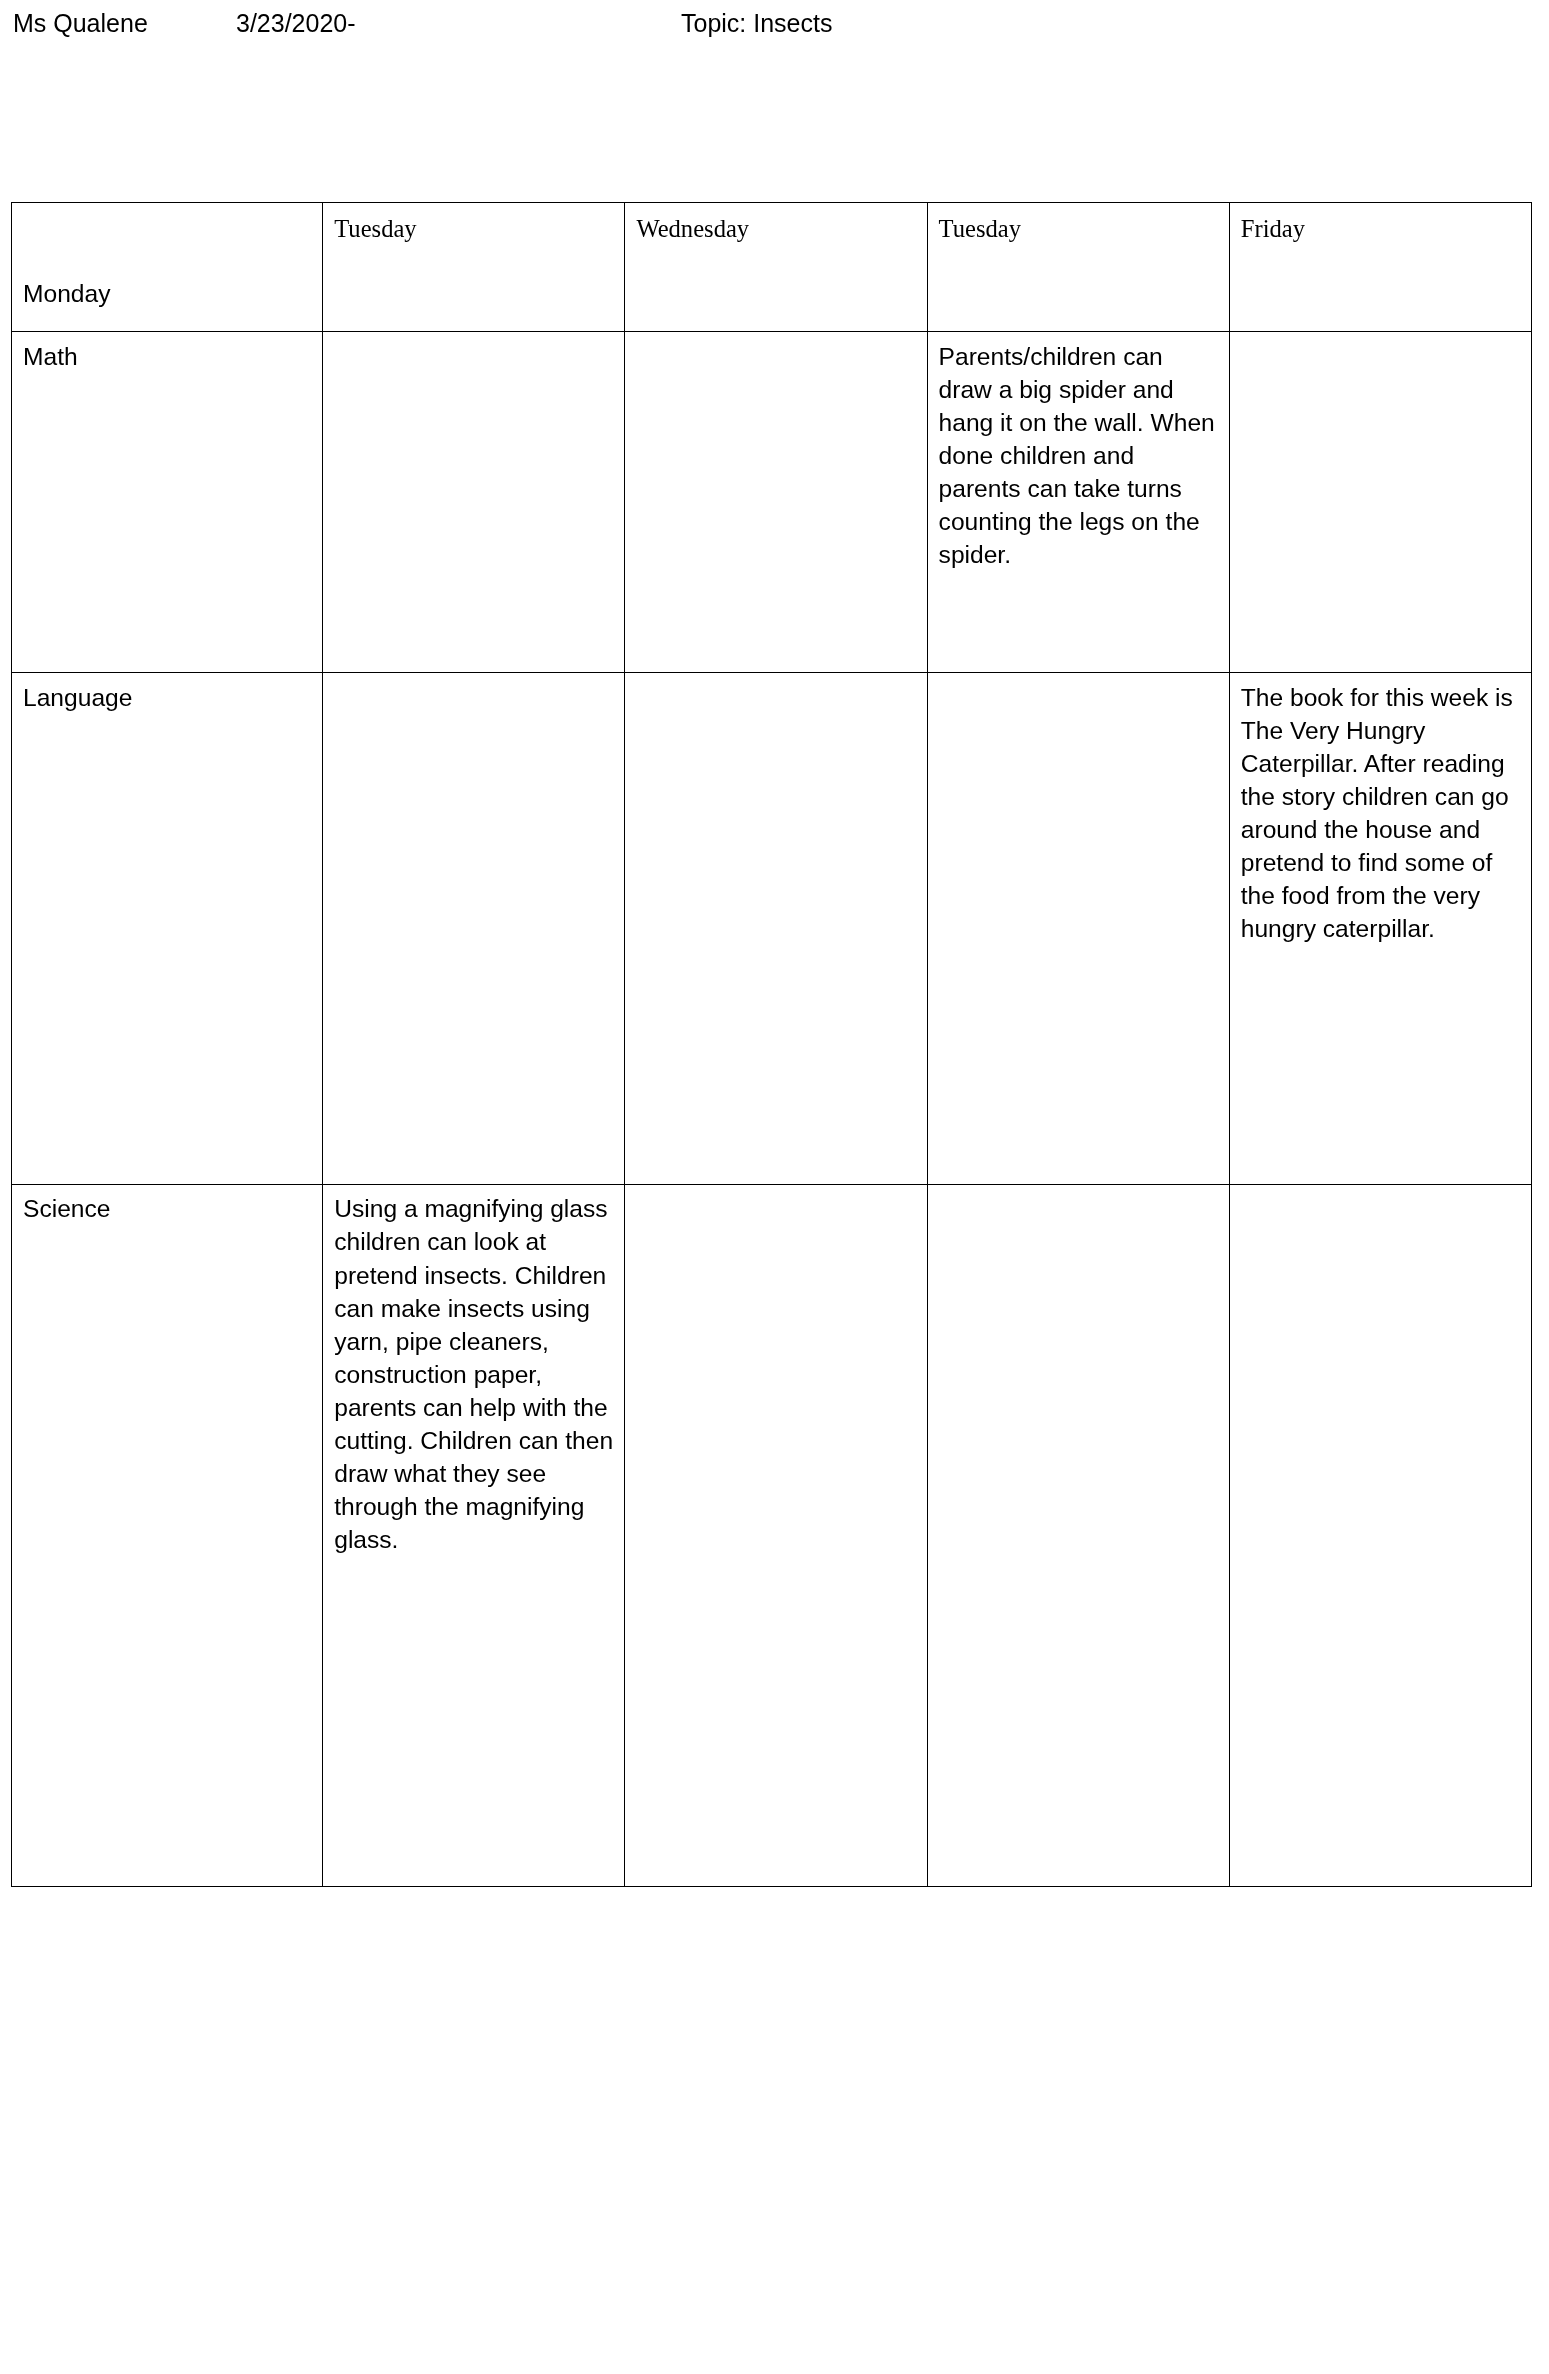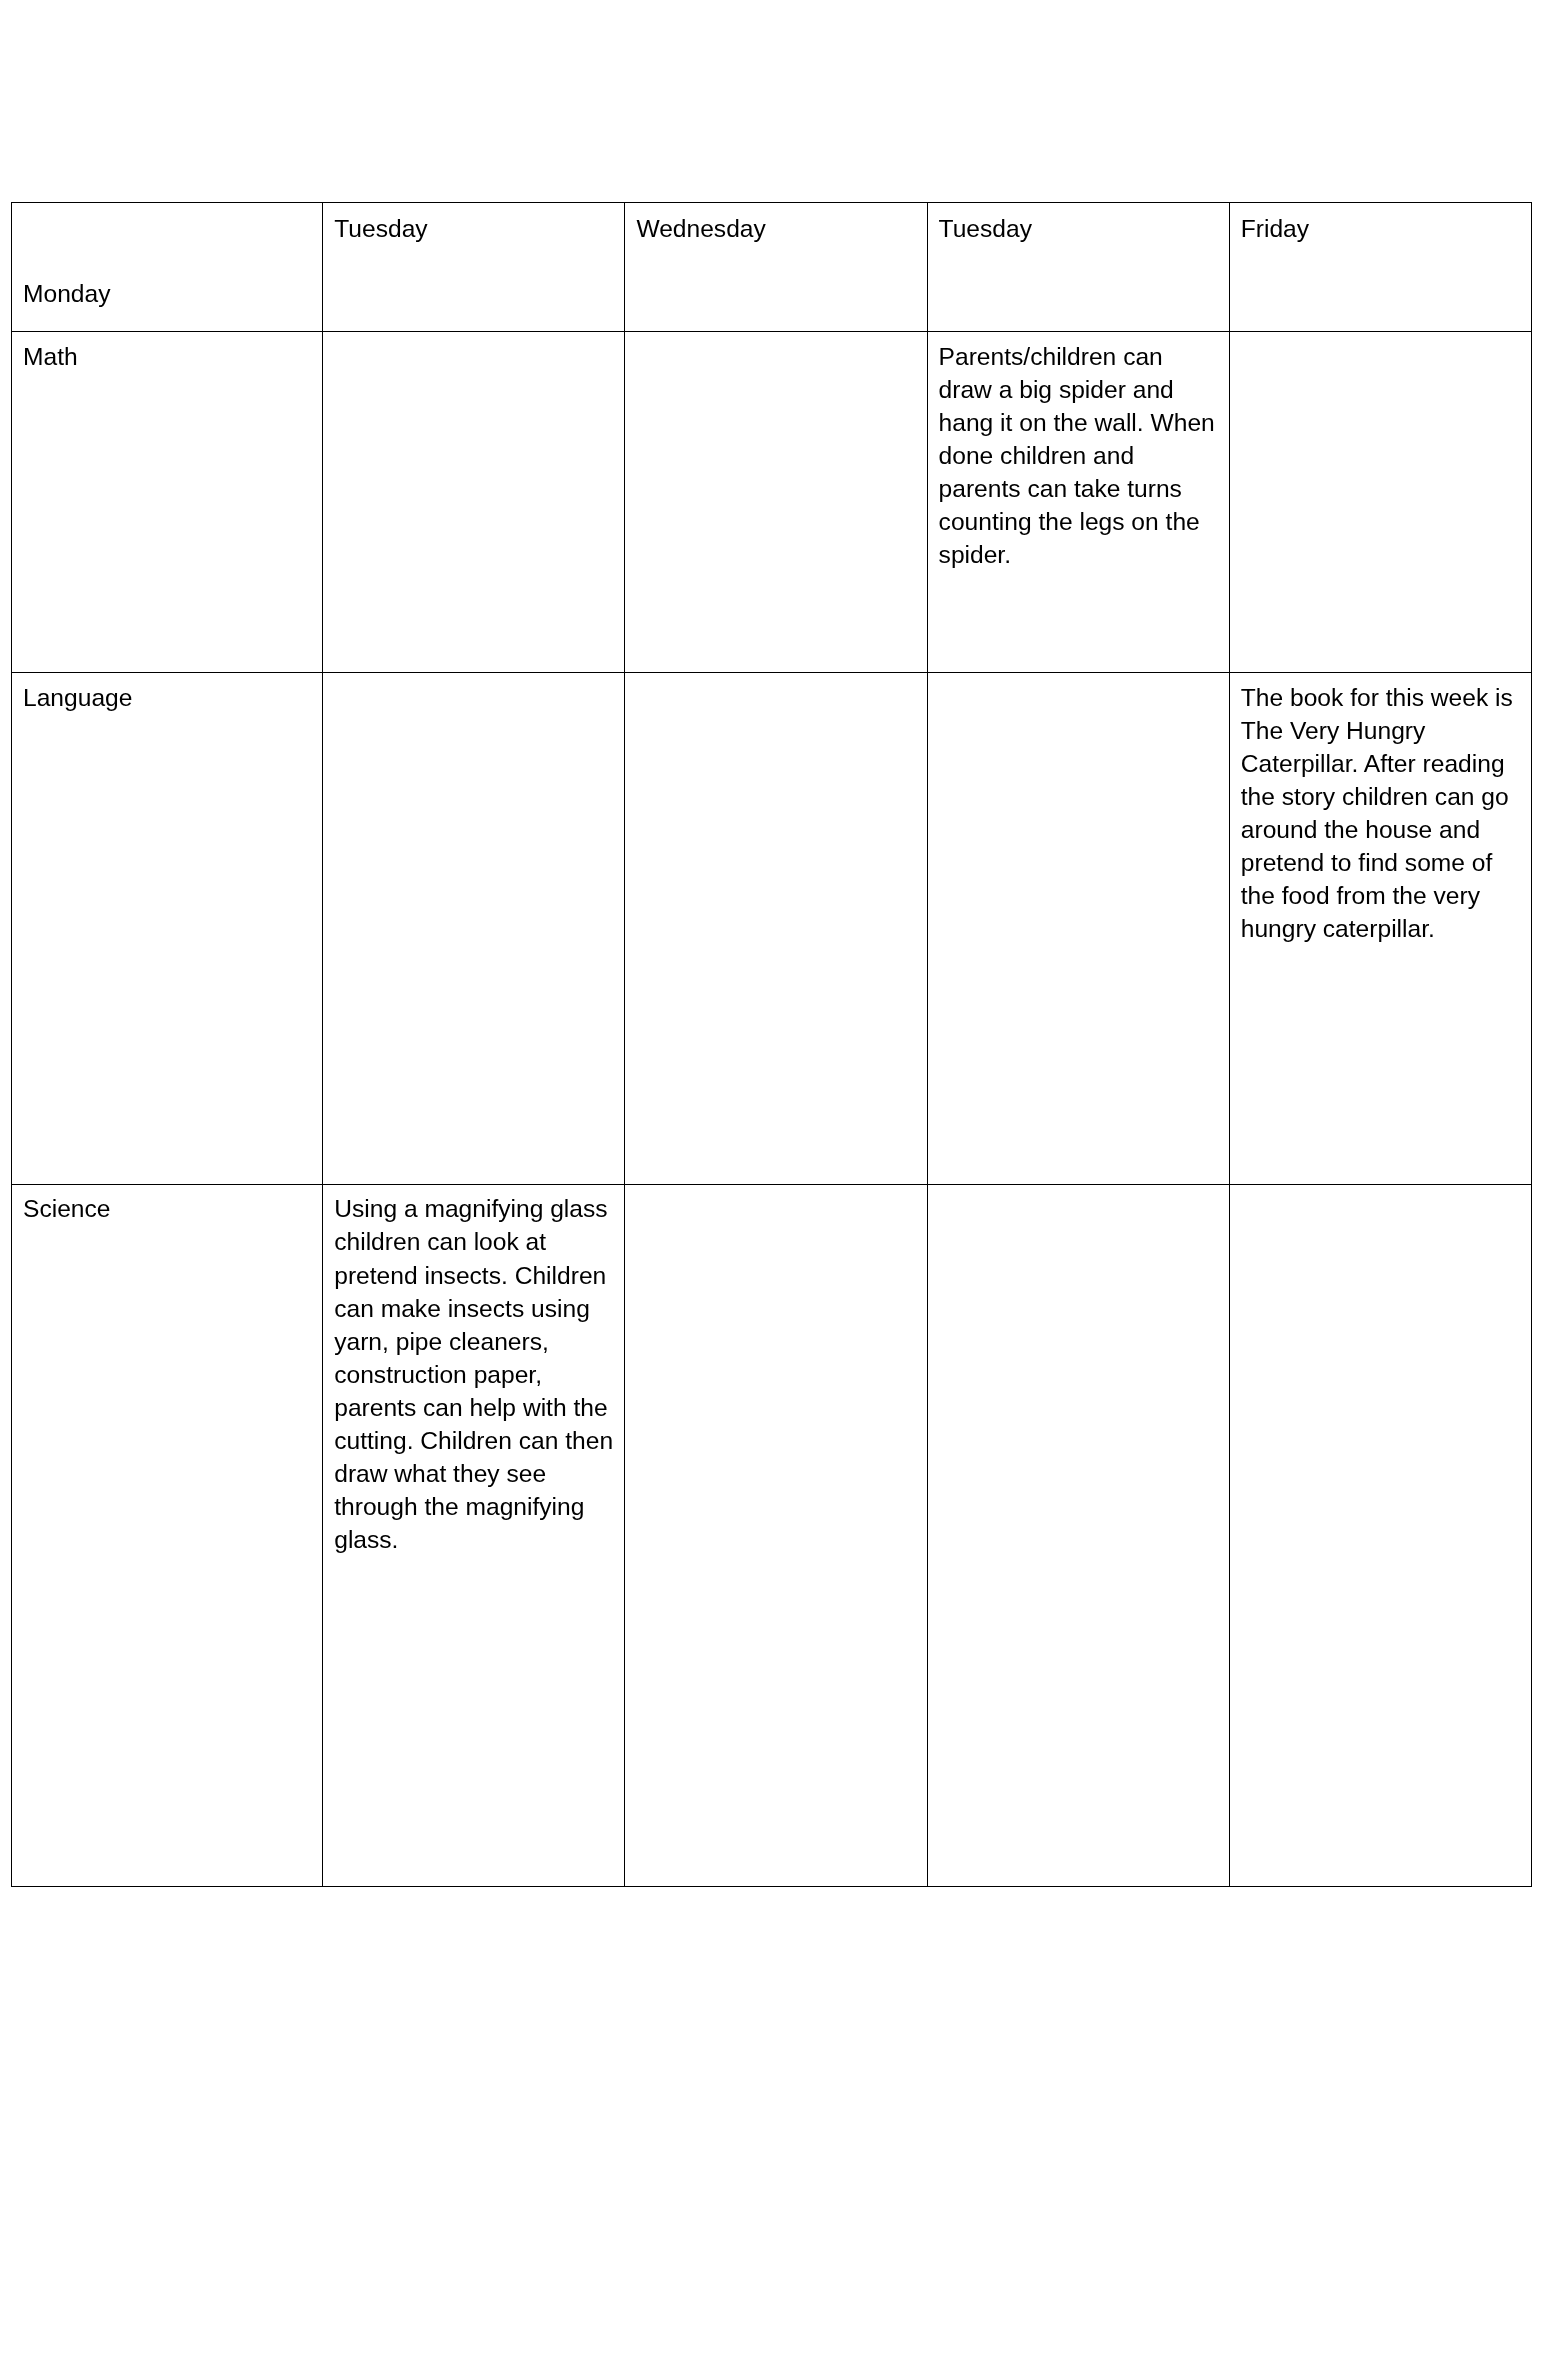--- a/index.html
+++ b/index.html
@@ -87,35 +87,39 @@
     height: 100px;
     position: relative;
   }
   .row-head .monday-cell {
     vertical-align: bottom;
     padding-bottom: 21px;
   }
   .row-head .day-cell {
     vertical-align: top;
     padding-top: 9.3px;
+    font-family: Liberation Serif, serif;
   }
 
   .row-math td      { height: 325px; }
   .row-language td  { height: 496px; }
   .row-science td   { height: 686px; }
   .row-sensory td   { height: 278px; }
 
   .label-cell { vertical-align: top; }
 </style>
 </head>
 <body>
 
 <div class="page">
 
   <div class="header">
+    <div class="header-row">
+      <span class="hdr-teacher">Ms Qualene</span><span class="hdr-dates">3/23/2020-</span><span class="hdr-topic">Topic: Insects</span>
+    </div>
   </div>
 
   <table class="grid">
     <colgroup>
       <col class="col-label">
       <col class="col-day">
       <col class="col-day">
       <col class="col-day">
       <col class="col-day">
     </colgroup>

